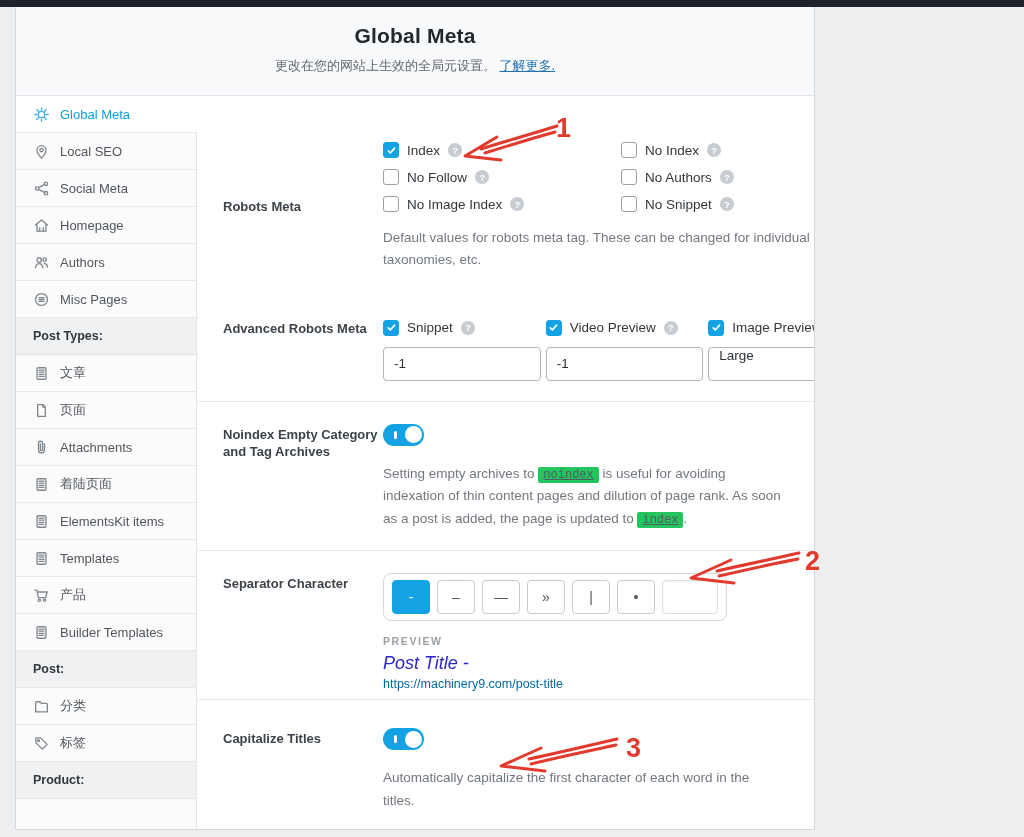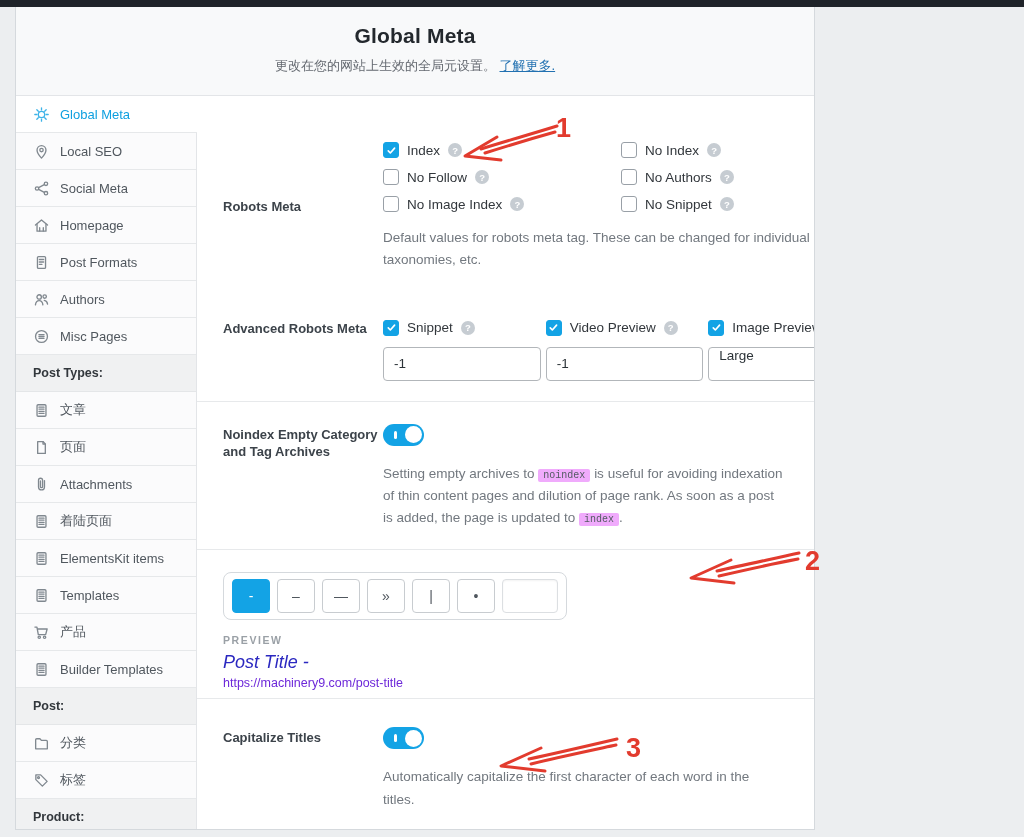--- a/index.html
+++ b/index.html
@@ -30,22 +30,22 @@
   
   .content { flex:1; background:#fff; overflow:hidden; }
   .sec { display:flex; padding:22px 30px 20px 26px; }
   .sec.bt { border-top:1px solid #e7e9eb; }
   .sec-robots { padding-top:44px; padding-bottom:24px;align-items:center; }
   .sec-cap { padding-top:28px; }
   .f-label { width:160px; flex-shrink:0; font-size:13px; font-weight:700; color:#3c434a;
              line-height:1.35; padding-top:2px; }
   .f-ctl { width:480px; }
   .desc { font-size:13.5px; color:#72787f; line-height:1.65; margin-top:13px; }
-  code.chip { font-family:"Liberation Mono","DejaVu Sans Mono",monospace; font-size:10px;
-              background:#f0abfc; color:#535b62; padding:1px 5px; border-radius:2px; }
+  code.chip { font-family:"Liberation Mono","DejaVu Sans Mono",monospace; font-size:12px;
+              background:#22c55e; color:#535b62; padding:1px 5px; border-radius:2px;text-decoration:underline; }
   
   .cb-grid { display:grid; grid-template-columns:238px 238px; row-gap:7px; }
   .cb-row { display:flex; align-items:center; gap:8px; height:20px; cursor:pointer; }
   .cb-box { width:16px; height:16px; border:1px solid #99a0a7; border-radius:3px; background:#fff;
             display:inline-flex; align-items:center; justify-content:center; flex-shrink:0; }
   .cb-box.checked { background:#13a3e5; border-color:#13a3e5; }
   .cb-box svg { width:11px; height:11px; display:block; }
   .cb-label { font-size:13.5px; color:#32373c; }
   .help { width:14px; height:14px; border-radius:50%; background:#c6ccd2; color:#fff;
           font-size:9.5px; font-weight:700; display:inline-flex; align-items:center;
@@ -74,21 +74,21 @@
               border-radius:8px; padding:6px 8px; background:#fff; }
   .sep-btn { width:38px; height:34px; border:1px solid #c8ccd0; border-radius:4px; background:#fff;
              font-size:14px; color:#50575e; display:inline-flex; align-items:center;
              justify-content:center; cursor:pointer; font-family:inherit; }
   .sep-btn.selected { background:#13a3e5; border-color:#13a3e5; color:#fff; }
   .sep-custom { width:56px; height:34px; border:1px solid #dcdfe2; border-radius:4px;
                 box-shadow:inset 0 1px 2px rgba(0,0,0,.05); font-family:inherit; padding:0 6px; }
   .preview { margin-top:14px; }
   .pv-label { font-size:10.5px; font-weight:700; letter-spacing:1.6px; color:#9aa0a6; }
   .pv-title { margin-top:6px; font-size:18px; color:#2b28c0;font-style:italic; }
-  .pv-url { margin-top:3px; font-size:12.5px; color:#6d28d9; }
+  .pv-url { margin-top:3px; font-size:12.5px; color:#0369a1; }
   
   .anno { position:absolute; inset:0; width:1024px; height:837px; pointer-events:none; z-index:9; }
   .anno path { fill:none; stroke:#e23b2e; stroke-width:3; stroke-linecap:round; stroke-linejoin:round; }
   .anno text { fill:#e23b2e; font-size:27px; font-weight:700; font-family:"Liberation Sans",sans-serif; }
 </style>
 </head>
 <body>
 
 <div class="screen">
   <div class="admin-bar"></div>
@@ -135,29 +135,20 @@
           </div>
           <div class="sb-item">
             <span class="sb-ic">
               <svg viewBox="0 0 16 16" fill="none" stroke="currentColor" stroke-width="1.25" stroke-linecap="round" stroke-linejoin="round">
                 <path d="M2.3 7.6L8 2.8l5.7 4.8"></path>
                 <path d="M3.8 7v6.3h8.4V7"></path>
                 <path d="M6.3 10v3.2M9.7 10v3.2"></path>
               </svg>
             </span>
             <span>Homepage</span>
-          </div>
-          <div class="sb-item">
-            <span class="sb-ic">
-              <svg viewBox="0 0 16 16" fill="none" stroke="currentColor" stroke-width="1.25" stroke-linecap="round" stroke-linejoin="round">
-                <rect x="4.2" y="2.4" width="7.6" height="11.2" rx="1"></rect>
-                <path d="M6 5.2h4M6 7.5h4M6 9.8h2.4"></path>
-              </svg>
-            </span>
-            <span>Post Formats</span>
           </div>
           <div class="sb-item">
             <span class="sb-ic">
               <svg viewBox="0 0 16 16" fill="none" stroke="currentColor" stroke-width="1.25" stroke-linecap="round" stroke-linejoin="round">
                 <circle cx="5.8" cy="5.6" r="2.1"></circle>
                 <path d="M2.3 13c.3-2.5 1.8-3.9 3.5-3.9s3.2 1.4 3.5 3.9"></path>
                 <circle cx="11" cy="5.2" r="1.6"></circle>
                 <path d="M10.6 8.9c1.6.2 2.8 1.4 3.1 3.5"></path>
               </svg>
             </span>
@@ -372,20 +363,21 @@
             <div class="desc">
               <span>Setting empty archives to</span>
               <code class="chip">noindex</code>
               <span>is useful for avoiding indexation of thin content pages and dilution of page rank. As soon as a post is added, the page is updated to</span>
               <code class="chip">index</code><span>.</span>
             </div>
           </div>
         </div>
 
         <div class="sec bt" style="padding-bottom:8px;">
+          <div class="f-label">Separator Character</div>
           <div class="f-ctl">
             <div class="sep-wrap">
                 <button class="sep-btn selected">-</button>
                 <button class="sep-btn">–</button>
                 <button class="sep-btn">—</button>
                 <button class="sep-btn">»</button>
                 <button class="sep-btn">|</button>
                 <button class="sep-btn">•</button>
                 <input class="sep-custom" style="">
               </div>

